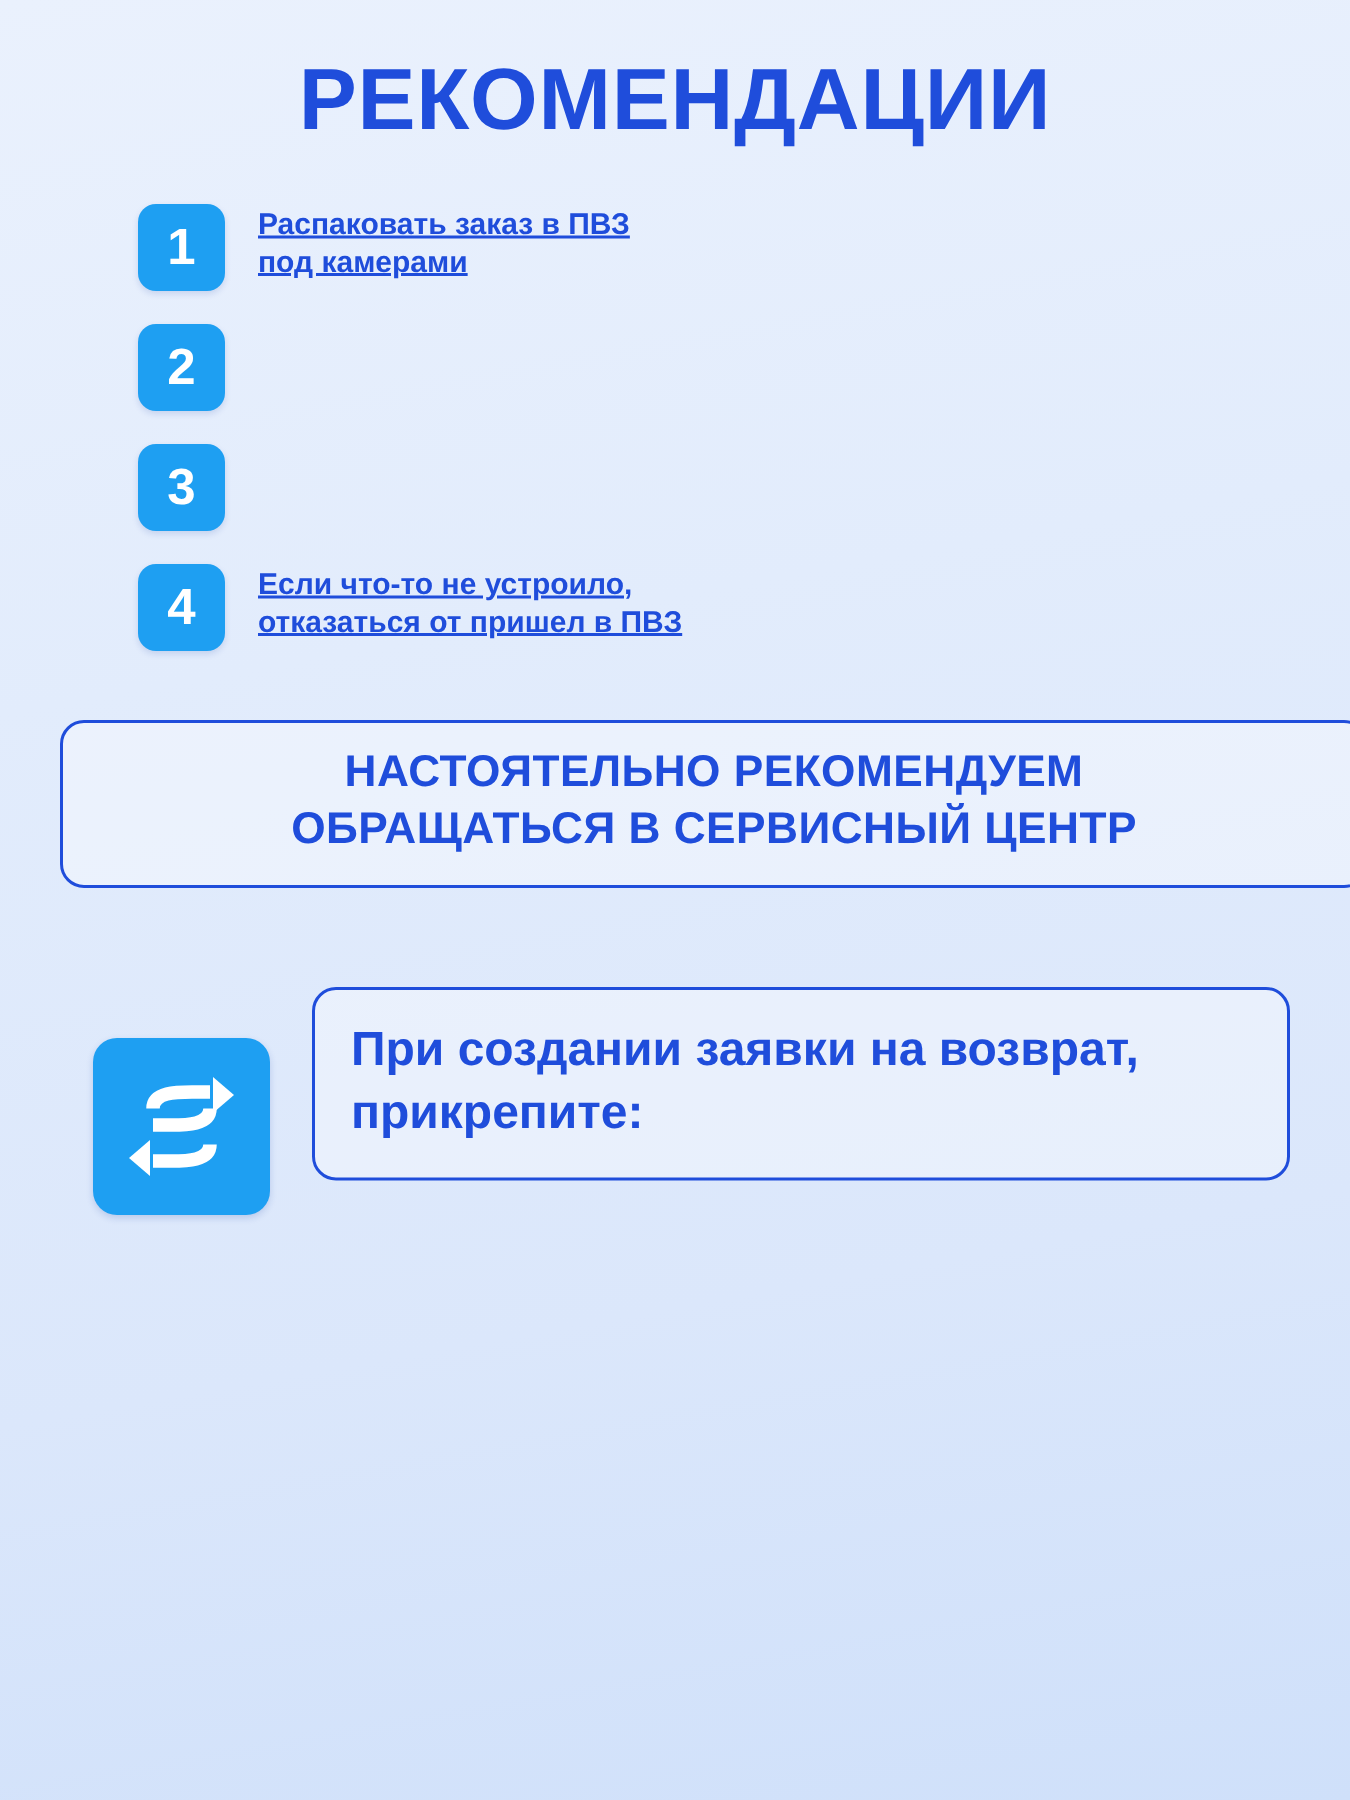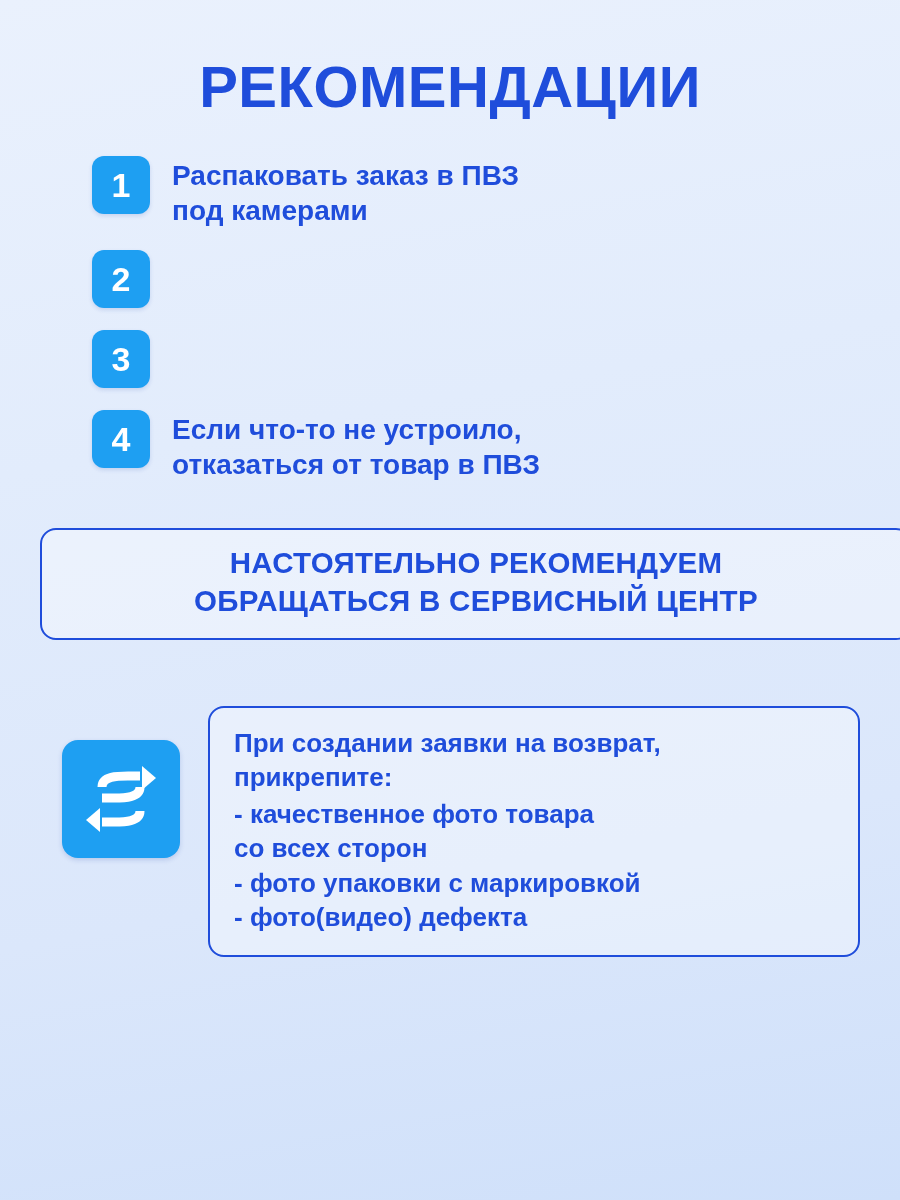--- a/index.html
+++ b/index.html
@@ -13,21 +13,21 @@
     background: linear-gradient(170deg, #eaf1fd 0%, #e2ecfc 35%, #dbe7fb 70%, #cfe0fa 100%);
     color: #1a3fd4;
     overflow: hidden;
     position: relative;
   }
 
   .page {
     width: 900px;
     height: 1200px;
     box-sizing: border-box;
-    padding: 56px 40px 20px 40px;
+    padding: 36px 40px 20px 40px;
     position: relative;
   }
 
   
   .title {
     text-align: center;
     font-size: 58px;
     line-height: 1.07;
     font-weight: bold;
     letter-spacing: 0.5px;
@@ -57,26 +57,27 @@
     background: #1e9ff2;
     color: #ffffff;
     font-size: 34px;
     font-weight: bold;
     display: flex;
     align-items: center;
     justify-content: center;
     box-shadow: 0 2px 4px rgba(20,60,160,0.15);
   }
   .step-text {
-    font-size: 28px;
+    font-size: 20px;
     font-weight: bold;
     line-height: 1.25;
     color: #1f4ddb;
     padding-top: 2px;
     white-space: pre-line;
+    text-decoration: underline;
   }
 
   
   .callout {
     margin: 46px auto 0 auto;
     width: 872px;
     box-sizing: border-box;
     border: 2px solid #1f4ddb;
     border-radius: 16px;
     background: rgba(255,255,255,0.35);
@@ -111,21 +112,21 @@
     margin-top: 34px;
     box-shadow: 0 2px 5px rgba(20,60,160,0.18);
   }
   .note {
     flex: 1 1 auto;
     box-sizing: border-box;
     border: 2px solid #1f4ddb;
     border-radius: 16px;
     background: rgba(255,255,255,0.35);
     padding: 18px 22px 20px 24px;
-    font-size: 26px;
+    font-size: 32px;
     font-weight: bold;
     line-height: 1.33;
     color: #1f4ddb;
   }
   .note-intro { white-space: pre-line; margin-bottom: 2px; }
   .note-list { margin: 0; padding: 0; list-style: none; }
   .note-list li { white-space: pre-line; }
 </style>
 </head>
 <body>
@@ -148,21 +149,21 @@
       <div class="step-badge">2</div>
     </div>
 
     <div class="step">
       <div class="step-badge">3</div>
     </div>
 
     <div class="step">
       <div class="step-badge">4</div>
       <div class="step-text">Если что-то не устроило,
-отказаться от товар в ПВЗ</div>
+отказаться от пришел в ПВЗ</div>
     </div>
 
   </div>
 
   <div class="callout">НАСТОЯТЕЛЬНО РЕКОМЕНДУЕМ
 ОБРАЩАТЬСЯ В СЕРВИСНЫЙ ЦЕНТР</div>
 
   <div class="bottom">
 
     <div class="return-icon">
@@ -179,23 +180,17 @@
           <path d="M20 51 C20 40, 36 40, 46 40 L58 40" style="opacity:0"></path>
         </g>
         <polygon points="60,6 74,18 60,30" fill="#ffffff"></polygon>
         <polygon points="18,48 4,60 18,72" fill="#ffffff"></polygon>
       </svg>
     </div>
 
     <div class="note">
       <div class="note-intro">При создании заявки на возврат,
 прикрепите:</div>
-      <ul class="note-list">
-        <li>- качественное фото товара
-   со всех сторон</li>
-        <li>- фото упаковки с маркировкой</li>
-        <li>- фото(видео) дефекта</li>
-      </ul>
     </div>
 
   </div>
 
 </div>
 
 </body></html>

